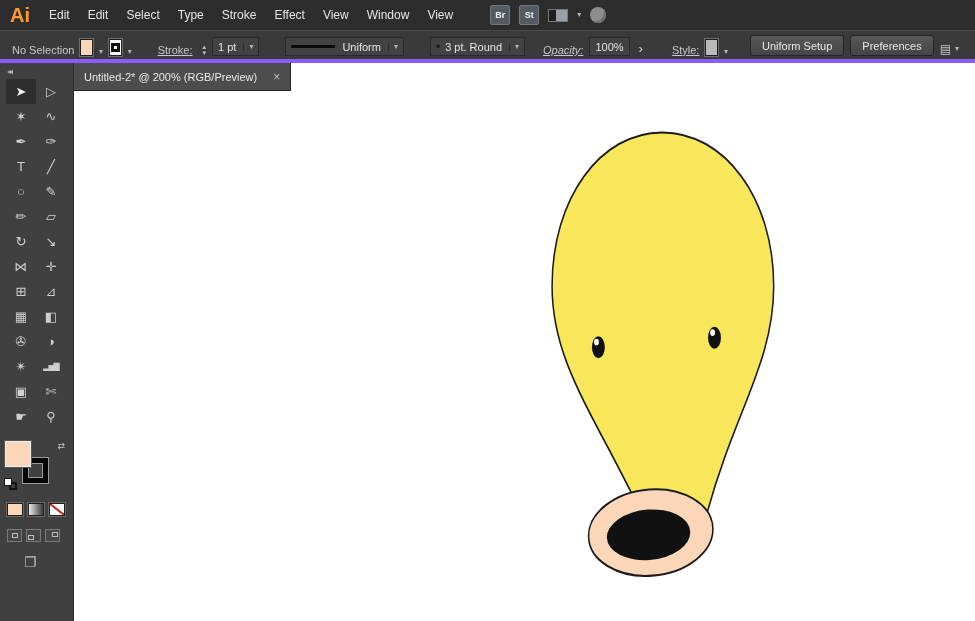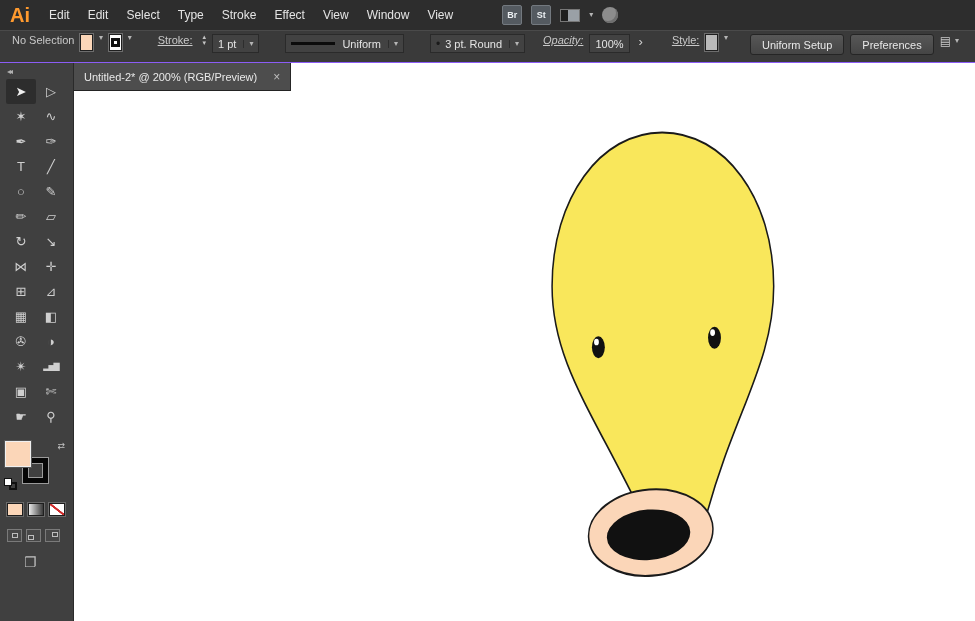--- a/index.html
+++ b/index.html
@@ -4,30 +4,30 @@
 <style>
   * { box-sizing: border-box; margin: 0; padding: 0; }
   html,body { width:975px; height:621px; overflow:hidden; }
   body { font-family:"Liberation Sans","DejaVu Sans",sans-serif; background:#fff; }
   .app { width:975px; height:621px; display:flex; flex-direction:column; }
 
   
   .menubar { height:30px; background:#2d2d2d; display:flex; align-items:center; padding-left:10px; flex:0 0 auto; }
   .logo { color:#ff9a2e; font-weight:bold; font-size:20px; margin-right:10px; }
   .menu-item { color:#e4e4e4; font-size:12px; padding:0 9px; height:30px; line-height:30px; cursor:default; }
-  .appbar-right { display:flex; align-items:center; gap:9px; margin-left:40px;justify-content:flex-end; }
+  .appbar-right { display:flex; align-items:center; gap:9px; margin-left:28px;justify-content:flex-end; }
   .sq-btn { width:20px; height:20px; background:#545a60; border:1px solid #73797f; border-radius:2px;
             color:#ecf0f3; font-size:9px; font-weight:bold; display:flex; align-items:center; justify-content:center; }
   .ws-icon { width:20px; height:13px; border:1px solid #787878; background:linear-gradient(90deg,#1f1f1f 40%,#9aa0a6 40%); }
   .chev { color:#b5b5b5; font-size:8px; line-height:1; }
   .cs-live { width:16px; height:16px; border-radius:50%; background:#8d8d8d; box-shadow:inset -2px -2px 0 #6f6f6f; }
 
   
-  .controlbar { height:33px; background:#3a3a3a; border-top:1px solid #4a4a4a; border-bottom:1px solid #8b5cf6;
-                display:flex; align-items:flex-start; padding:3px 12px; font-size:11px; color:#c9c9c9; flex:0 0 auto; gap:6px; }
+  .controlbar { height:33px; background:#3a3a3a; border-top:1px solid #4a4a4a; border-bottom:4px solid #8b5cf6;
+                display:flex; align-items:flex-end; padding:3px 12px; font-size:11px; color:#c9c9c9; flex:0 0 auto; gap:6px; }
   .cb-label { white-space:nowrap; }
   .link-label { text-decoration:underline; white-space:nowrap; }
   .swatch16 { width:17px; height:17px; border:1px solid #1f1f1f; box-shadow:0 0 0 1px #6d6d6d; }
   .stroke16 { background:#fdfdfd; display:flex; align-items:center; justify-content:center; }
   .stroke16 span { width:9px; height:9px; border:3px solid #101010; display:block; }
   .style16 { background:#b9b9b9; }
   .combo { background:#424242; border:1px solid #2a2a2a; border-radius:0; height:19px;
            display:flex; align-items:center; padding:0 5px; color:#e4e4e4; white-space:nowrap; }
   .combo .cdd { margin-left:7px; padding-left:5px; border-left:1px solid #2d2d2d; }
   .stepper { display:flex; flex-direction:column; line-height:6px; font-size:7px; color:#c4c4c4; margin-left:4px; }

